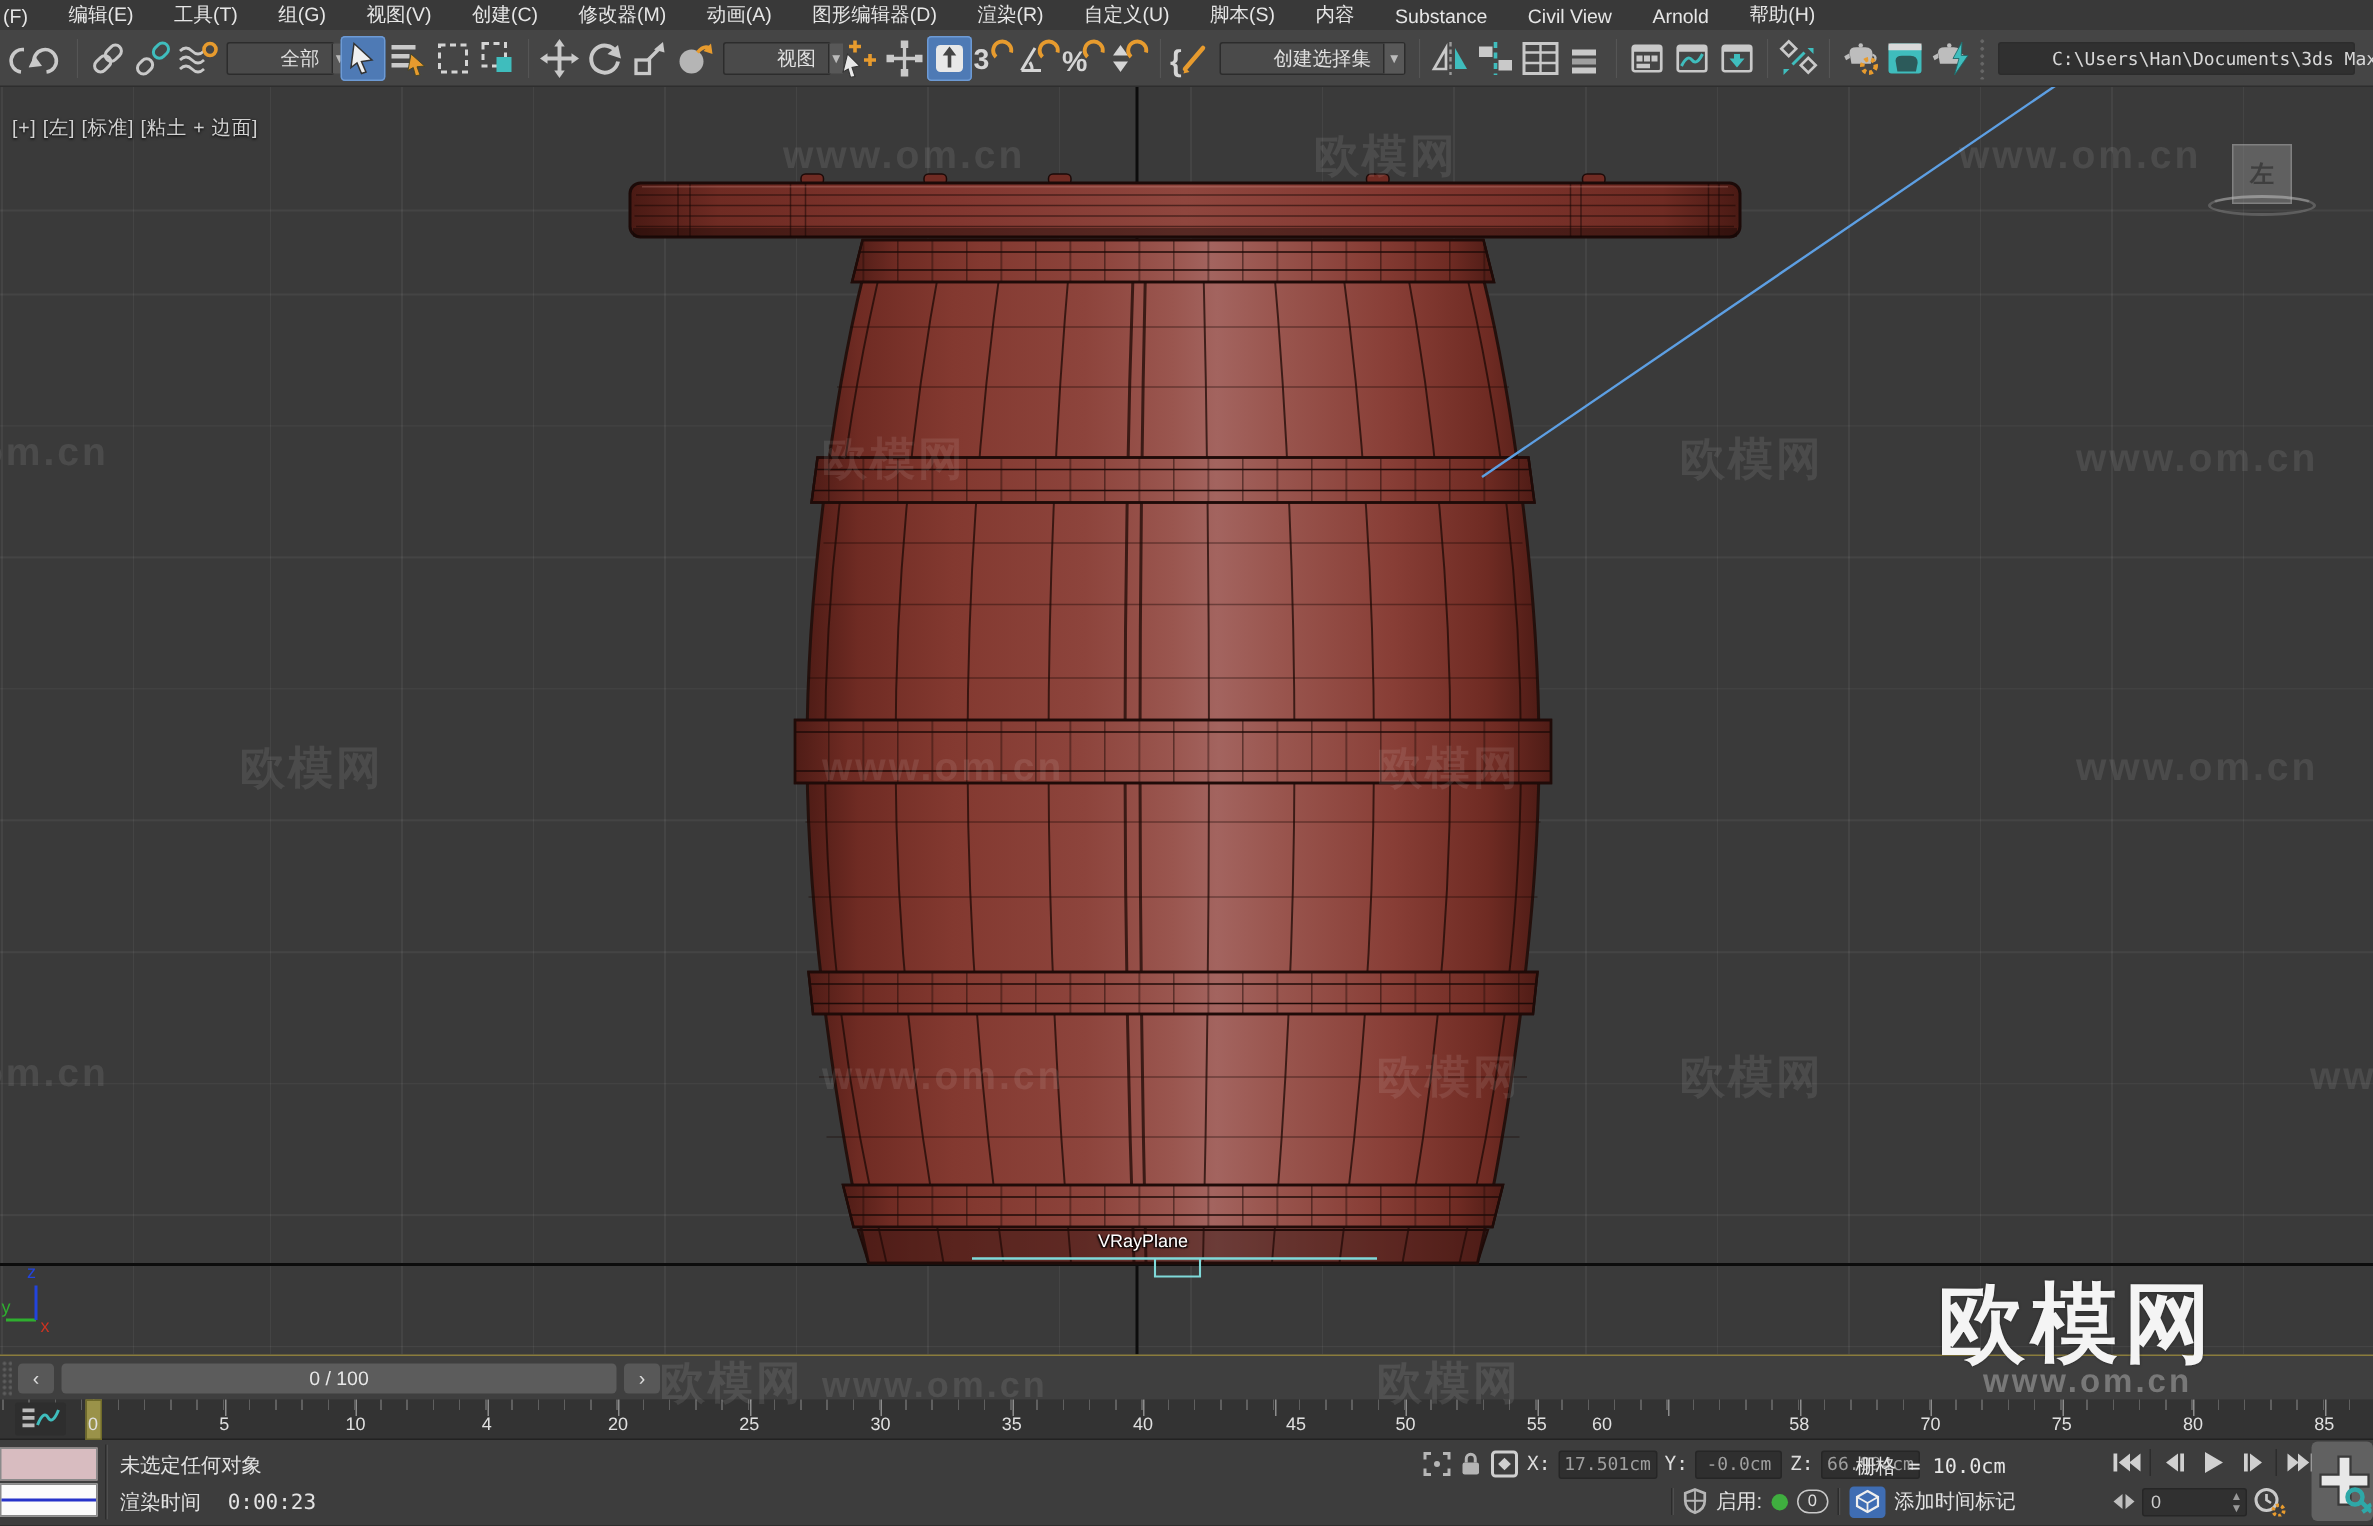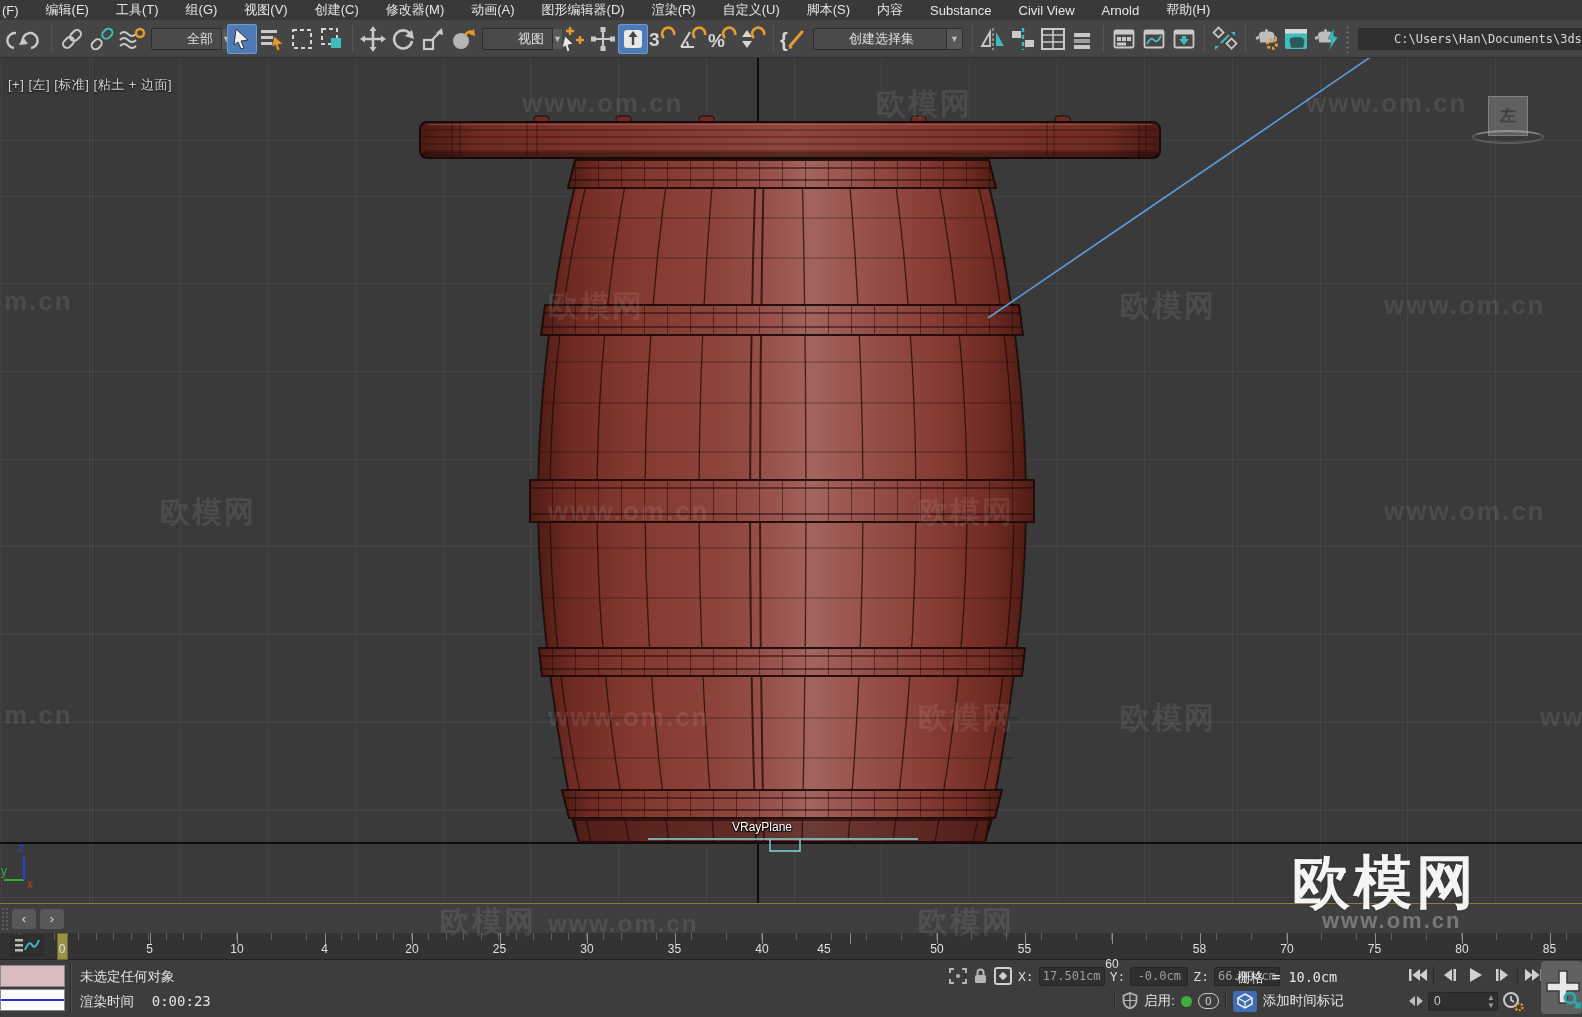--- a/index.html
+++ b/index.html
@@ -309,21 +309,21 @@
         </svg>
     </div>
     <div class="tsep"></div>
     <div class="tbtn">
       <svg width="28" height="26">
           <text x="0" y="21" font-size="20" fill="#d5d5d5" font-weight="bold">{</text>
           <path d="M10,20 L22,6" stroke="#e79b2e" stroke-width="3" stroke-linecap="round"></path>
           <path d="M9,23 l1,-4 3,3 z" fill="#e79b2e"></path>
         </svg>
     </div>
-    <div class="tdrop" style="width:150px">
+    <div class="tdrop" style="width:124px">
       <span class="txt" style="flex:1">创建选择集</span>
       <span class="arr">▼</span>
     </div>
     <div class="tsep"></div>
     <div class="tbtn">
       <svg width="26" height="26">
           <path d="M13,2 V24" stroke="#9a9a9a" stroke-width="1.6" stroke-dasharray="3 2"></path>
           <polygon points="2,20 10,6 10,20" fill="none" stroke="#c9c9c9" stroke-width="1.8"></polygon>
           <polygon points="24,20 16,6 16,20" fill="#3fbdbd"></polygon>
         </svg>
@@ -577,20 +577,21 @@
       <div class="wm" style="left: 440px; top: 902px; font-size: 30px;">欧模网</div>
       <div class="wm" style="left: 918px; top: 902px; font-size: 30px;">欧模网</div>
       <div class="wm" style="left: 548px; top: 910px; font-size: 24px;">www.om.cn</div>
     </div>
   <div class="biglogo">欧模网</div>
   <div class="biglogo-sub">www.om.cn</div>
 
   <div class="timeslider">
     <div class="ts-grip"></div>
     <div class="ts-btn">‹</div>
+    <div class="ts-pill">0 / 100</div>
     <div class="ts-btn">›</div>
     <div class="ts-track"></div>
   </div>
 
   <div class="trackbar">
     <div class="tb-minor"></div>
     <div class="tb-marker"></div>
     <div class="tb-curvebtn">
       <svg width="26" height="16">
           <rect x="1" y="1" width="8" height="2.5" fill="#bbb"></rect>
@@ -612,27 +613,27 @@
         <div class="ticklabel" style="left: 412px;">20</div>
         <div class="tick" style="left: 499.5px;"></div>
         <div class="ticklabel" style="left: 499.5px;">25</div>
         <div class="tick" style="left: 587px;"></div>
         <div class="ticklabel" style="left: 587px;">30</div>
         <div class="tick" style="left: 674.5px;"></div>
         <div class="ticklabel" style="left: 674.5px;">35</div>
         <div class="tick" style="left: 762px;"></div>
         <div class="ticklabel" style="left: 762px;">40</div>
         <div class="tick" style="left: 849.5px;"></div>
-        <div class="ticklabel" style="left: 824px;">45</div>
+        <div class="ticklabel" style="left: 864px;">45</div>
         <div class="tick" style="left: 937px;"></div>
         <div class="ticklabel" style="left: 937px;">50</div>
         <div class="tick" style="left: 1024.5px;"></div>
         <div class="ticklabel" style="left: 1024.5px;">55</div>
         <div class="tick" style="left: 1112px;"></div>
-        <div class="ticklabel" style="left: 1112px; margin-top: 15px;">60</div>
+        <div class="ticklabel" style="left: 1068px;">60</div>
         <div class="tick" style="left: 1199.5px;"></div>
         <div class="ticklabel" style="left: 1199.5px;">58</div>
         <div class="tick" style="left: 1287px;"></div>
         <div class="ticklabel" style="left: 1287px;">70</div>
         <div class="tick" style="left: 1374.5px;"></div>
         <div class="ticklabel" style="left: 1374.5px;">75</div>
         <div class="tick" style="left: 1462px;"></div>
         <div class="ticklabel" style="left: 1462px;">80</div>
         <div class="tick" style="left: 1549.5px;"></div>
         <div class="ticklabel" style="left: 1549.5px;">85</div>

